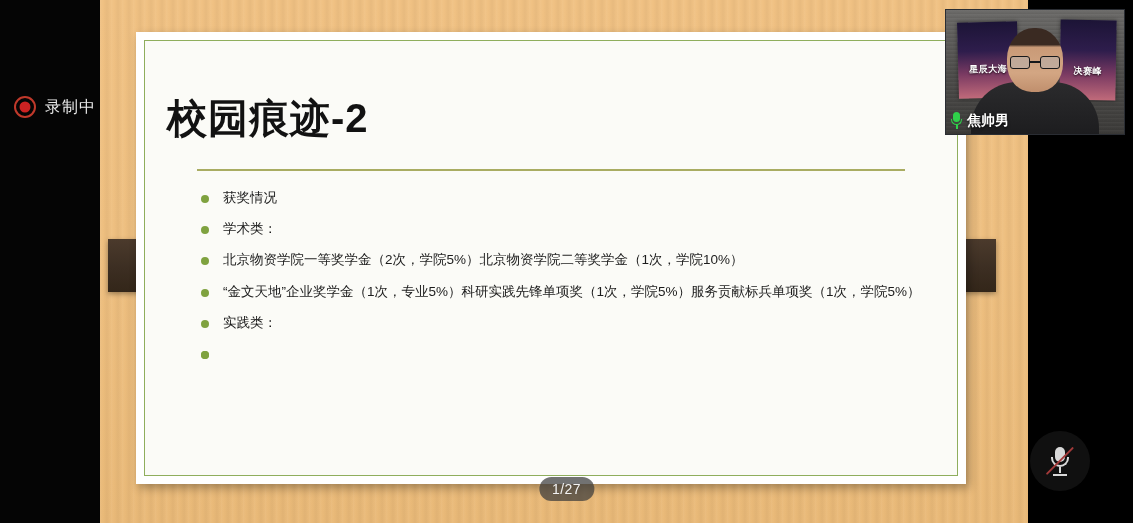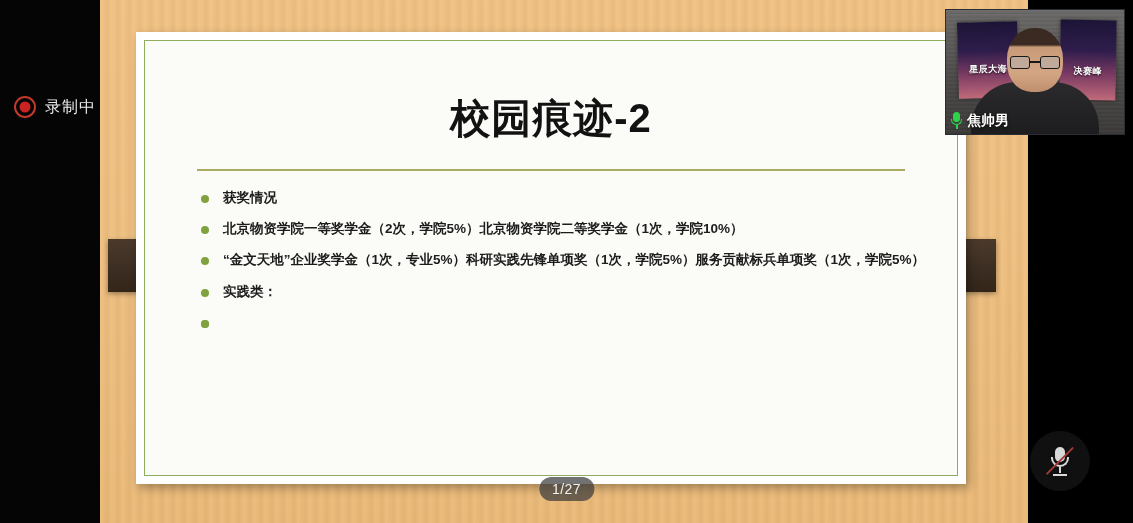--- a/index.html
+++ b/index.html
@@ -122,21 +122,20 @@
   .slide-inner {
     width: 100%;
     height: 100%;
     background: #fbfbf7;
     border: 1px solid #8fae5d;
     padding: 18px 22px 10px 22px;
     position: relative;
   }
 
   .slide-title {
-    text-align: center;
     font-size: 40px;
     font-weight: 700;
     color: #121212;
     letter-spacing: 1px;
     line-height: 1.25;
     margin-top: 34px;
   }
 
   .title-rule {
     margin: 26px 30px 0 30px;
@@ -146,21 +145,21 @@
 
   .bullet-list {
     list-style: none;
     margin: 18px 0 0 34px;
   }
   .bullet-item {
     position: relative;
     padding-left: 22px;
     margin-bottom: 13px;
     font-size: 13.5px;
-    font-weight: 700;
+    font-weight: 400;
     color: #1c1c1c;
     line-height: 1.35;
     white-space: nowrap;
   }
   .bullet-dot {
     position: absolute;
     left: 0;
     top: 6px;
     width: 8px; height: 8px;
     border-radius: 50%;
@@ -385,20 +384,24 @@
       <div class="slide-inner">
 
         <div class="slide-title">校园痕迹-2</div>
 
         <div class="title-rule"></div>
 
         <ul class="bullet-list">
           <li class="bullet-item">
             <span class="bullet-dot"></span>
             <span>获奖情况</span>
+          </li>
+          <li class="bullet-item">
+            <span class="bullet-dot"></span>
+            <span>学术类：</span>
           </li>
           <li class="bullet-item">
             <span class="bullet-dot"></span>
             <span>北京物资学院一等奖学金（2次，学院5%）北京物资学院二等奖学金（1次，学院10%）</span>
           </li>
           <li class="bullet-item">
             <span class="bullet-dot"></span>
             <span>“金文天地”企业奖学金（1次，专业5%）科研实践先锋单项奖（1次，学院5%）服务贡献标兵单项奖（1次，学院5%）</span>
           </li>
           <li class="bullet-item">

